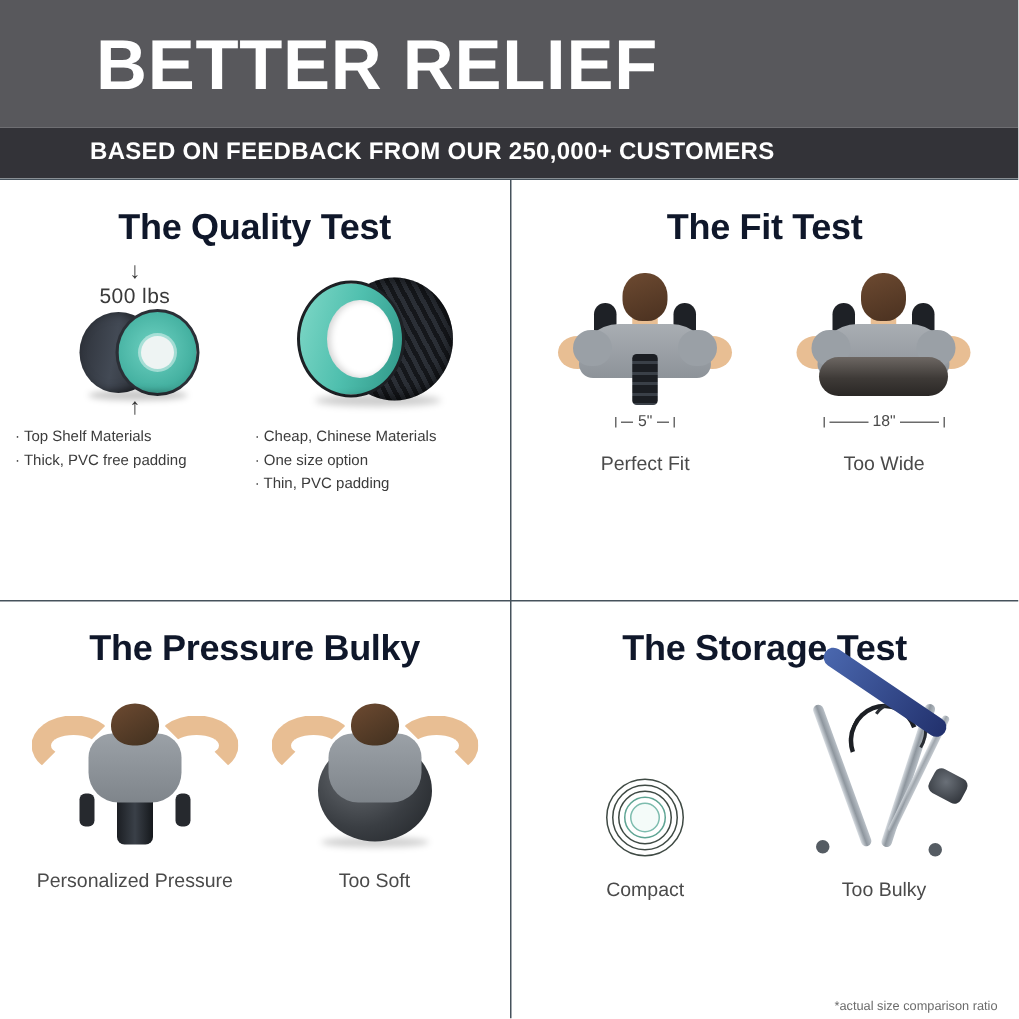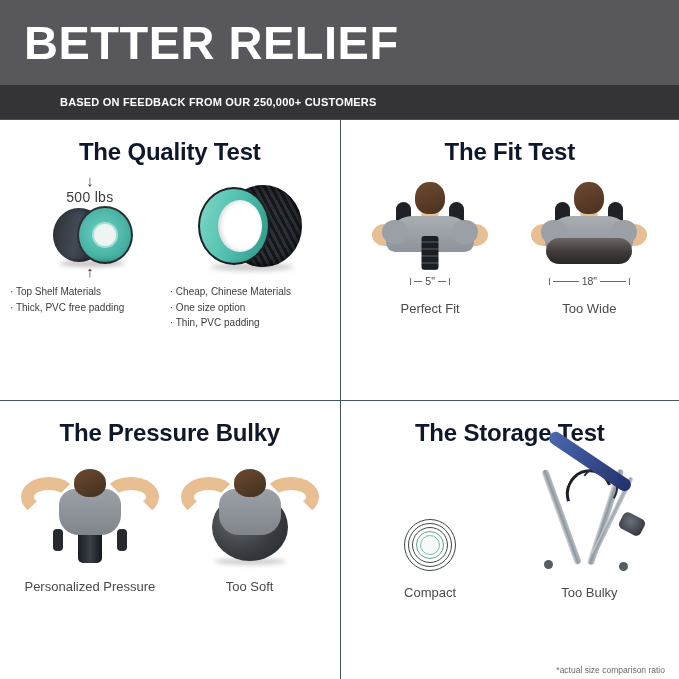--- a/index.html
+++ b/index.html
@@ -2,23 +2,23 @@
 <html><head>
 <meta charset="utf-8">
 <style>
   html,body{margin:0;padding:0;background:#fff;}
   body{width:679px;height:679px;font-family:"Liberation Sans",sans-serif;overflow:hidden;}
   .page{position:relative;width:679px;height:679px;background:#fff;display:flex;flex-direction:column;}
 
   
   .hdr-main{background:#58585c;height:85px;display:flex;align-items:center;}
   .hdr-title{color:#fff;font-size:47px;font-weight:bold;letter-spacing:.5px;
-             padding-left:24px;line-height:1;font-family:"Liberation Sans",sans-serif;}
+             padding-left:64px;line-height:1;font-family:"Liberation Sans",sans-serif;}
   .hdr-sub{background:#333338;height:34px;display:flex;align-items:center;}
-  .hdr-sub-text{color:#fff;font-size:11px;font-weight:bold;letter-spacing:.2px;padding-left:60px;}
+  .hdr-sub-text{color:#fff;font-size:16px;font-weight:bold;letter-spacing:.2px;padding-left:60px;}
 
   
   .grid{flex:1;display:grid;grid-template-columns:1fr 1fr;grid-template-rows:1fr 1fr;
         background:#fff;border-top:1px solid #46525c;}
   .quad{position:relative;background:#fff;box-sizing:border-box;padding:14px 10px 6px;
         display:flex;flex-direction:column;align-items:center;}
   .quad.bl,.quad.br{border-top:1.6px solid #46525c;}
   .quad.tr,.quad.br{border-left:1.6px solid #46525c;}
   .quad-title{color:#0f172a;font-size:24px;font-weight:bold;letter-spacing:-.2px;
               text-align:center;margin:4px 0 6px;}

